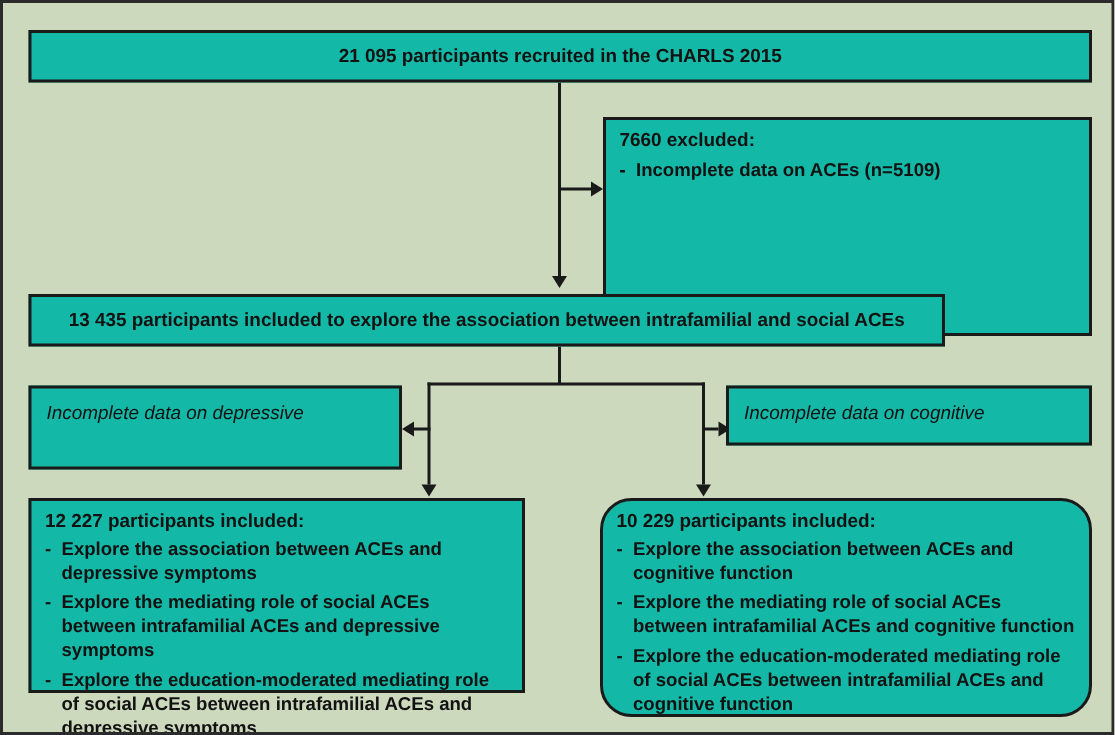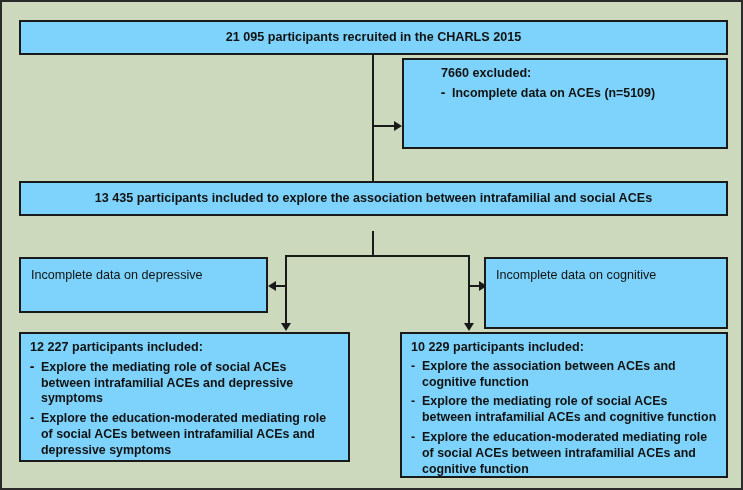--- a/index.html
+++ b/index.html
@@ -13,21 +13,21 @@
     height: 490px;
     background: #ccd9bd;
     box-sizing: border-box;
     border: 2px solid #2b2b2b;
     overflow: hidden;
     font-family: "Liberation Sans", sans-serif;
     color: #121212;
   }
   .box {
     position: absolute;
-    background: #7dd3fc;
+    background: #14b8a6;
     border: 2px solid #1a1a1a;
     box-sizing: border-box;
     z-index: 3;
   }
   .box-inner {
     padding: 6px 9px;
   }
   .title-line {
     font-size: 12.6px;
     font-weight: bold;
@@ -96,39 +96,40 @@
     position: absolute;
     width: 0; height: 0;
     border-top: 5px solid transparent;
     border-bottom: 5px solid transparent;
     border-right: 8px solid #1a1a1a;
     z-index: 2;
   }
 
   
   #box-recruited { left: 17px;  top: 18px;  width: 709px; height: 35px; }
-  #box-excluded  { left: 400px; top: 56px;  width: 326px; height: 91px; padding-left: 28px; }
-  #box-included13{ left: 17px;  top: 179px; width: 709px; height: 35px; }
+  #box-excluded  { left: 400px; top: 76px;  width: 326px; height: 146px; }
+  #box-included13{ left: 17px;  top: 194px; width: 611px; height: 35px; }
   #box-exdep     { left: 17px;  top: 255px; width: 249px; height: 56px; }
-  #box-excog     { left: 482px; top: 255px; width: 244px; height: 72px; }
+  #box-excog     { left: 482px; top: 255px; width: 244px; height: 40px; }
   #box-final-dep { left: 17px;  top: 330px; width: 331px; height: 130px; }
-  #box-final-cog { left: 398px; top: 330px; width: 328px; height: 146px; }
+  #box-final-cog { left: 398px; top: 330px; width: 328px; height: 146px; border-radius: 21px; }
 
   #box-recruited .box-inner,
   #box-included13 .box-inner {
     display: flex;
     align-items: center;
     justify-content: center;
     height: 100%;
     box-sizing: border-box;
     padding: 2px 10px;
   }
   #box-exdep .box-inner,
   #box-excog .box-inner {
     padding: 7px 10px;
+    font-style: italic;
   }
 </style>
 </head>
 <body>
 
 <div id="canvas">
 
   <div class="vline" style="left:370px; top:53px; height:129px;"></div>
   <div class="arrow-down" style="left:366px; top:182px;"></div>
 
@@ -187,20 +188,21 @@
       <div class="plain-line">Incomplete data on cognitive</div>
     </div>
   </div>
 
   <div class="box" id="box-final-dep">
     <div class="box-inner">
       <div class="title-line">12 227 participants included:</div>
       <ul class="bullets">
         <li>
           <span class="dash">-</span>
+          <span>Explore the association between ACEs and depressive symptoms</span>
         </li>
         <li>
           <span class="dash">-</span>
           <span>Explore the mediating role of social ACEs between intrafamilial ACEs and depressive symptoms</span>
         </li>
         <li>
           <span class="dash">-</span>
           <span>Explore the education-moderated mediating role of social ACEs between intrafamilial ACEs and depressive symptoms</span>
         </li>
       </ul>

